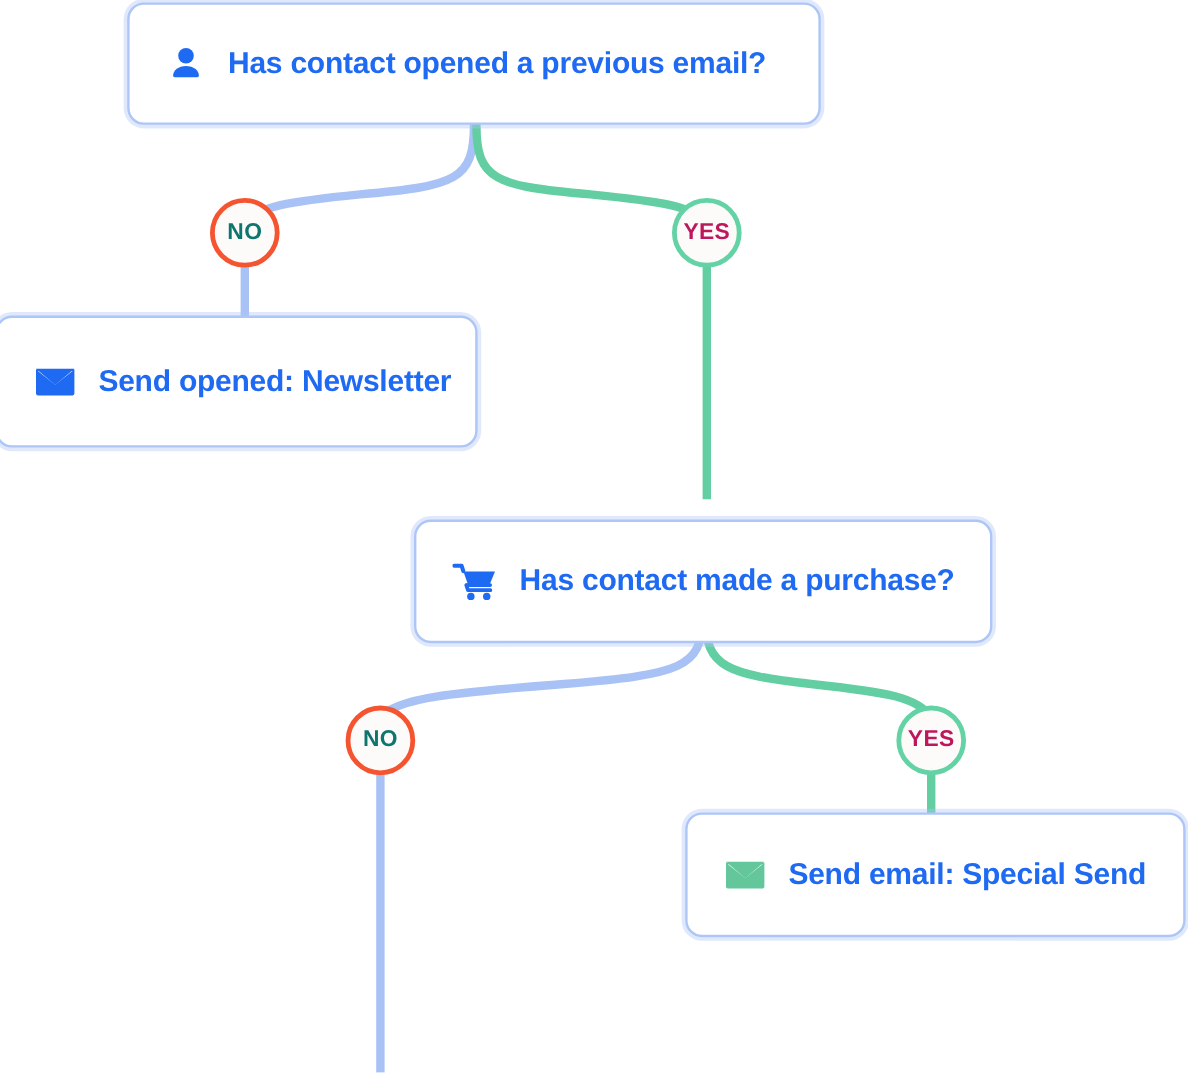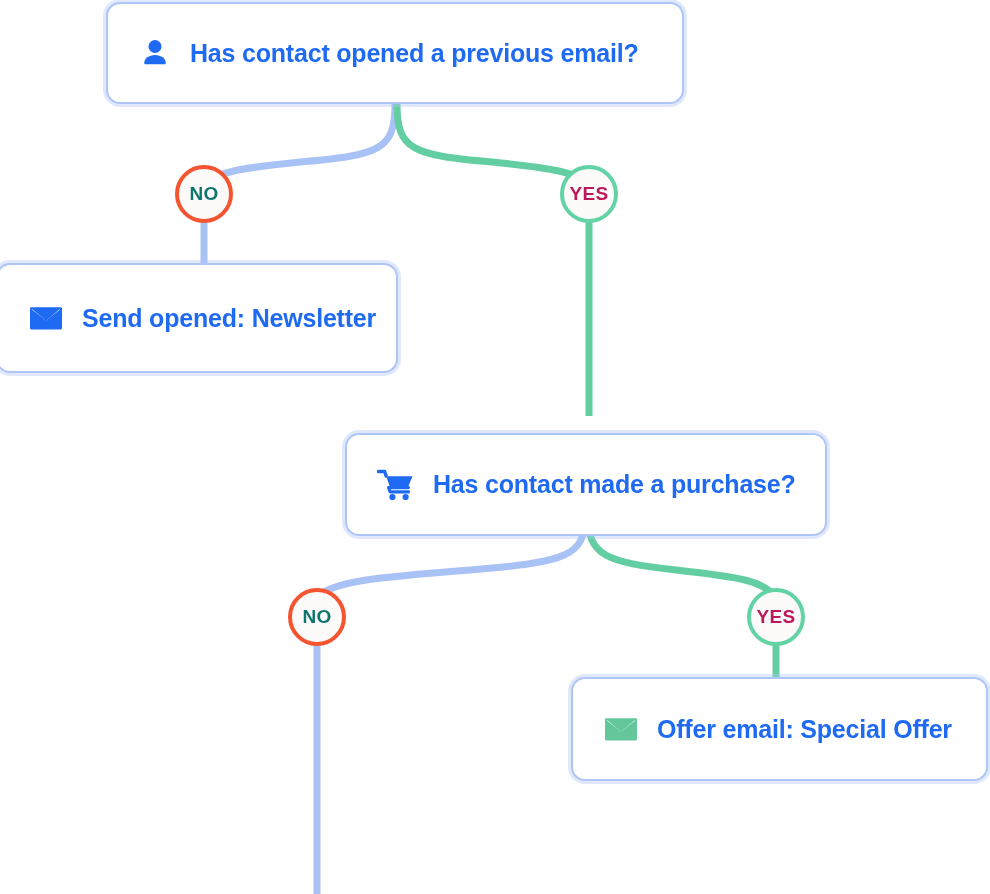--- a/index.html
+++ b/index.html
@@ -131,21 +131,21 @@
   </div>
 
   <div class="node" style="left:571px; top:677px; width:417px; height:104px;">
     <span class="node-icon">
       <svg width="36" height="30" viewBox="0 0 36 30">
         <path d="M2 5h32v20a1.5 1.5 0 0 1-1.5 1.5h-29A1.5 1.5 0 0 1 2 25V5z" fill="#63c79b"></path>
         <path d="M3.5 6.2h29L18 17.6 3.5 6.2z" fill="#ffffff"></path>
         <path d="M2 4.2h32L18 17.8 2 4.2z" fill="#63c79b"></path>
       </svg>
     </span>
-    <span class="node-label">Offer email: Special Offer</span>
+    <span class="node-label">Send email: Special Send</span>
   </div>
 
   <div class="badge badge-no" style="left:175px; top:165px;">
     <span>NO</span>
   </div>
   <div class="badge badge-yes" style="left:560px; top:165px;">
     <span>YES</span>
   </div>
   <div class="badge badge-no" style="left:288px; top:588px;">
     <span>NO</span>

